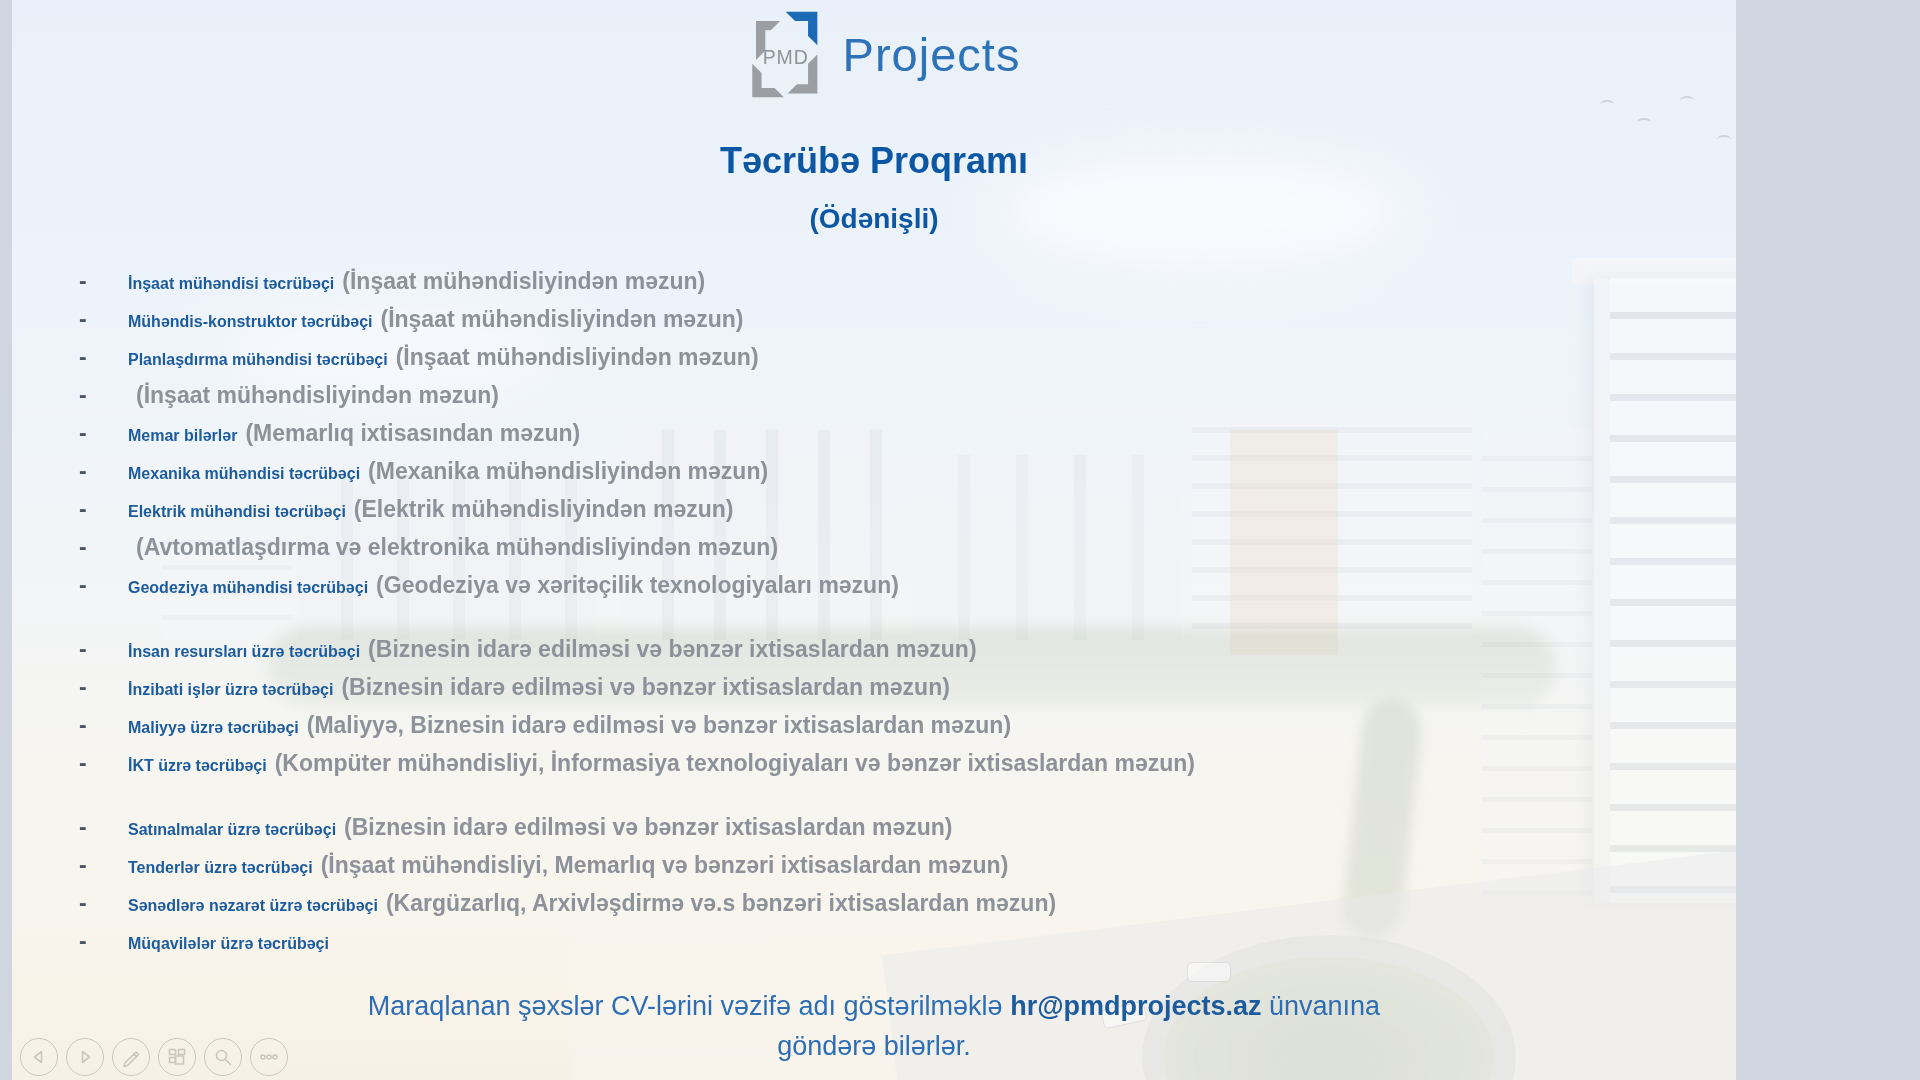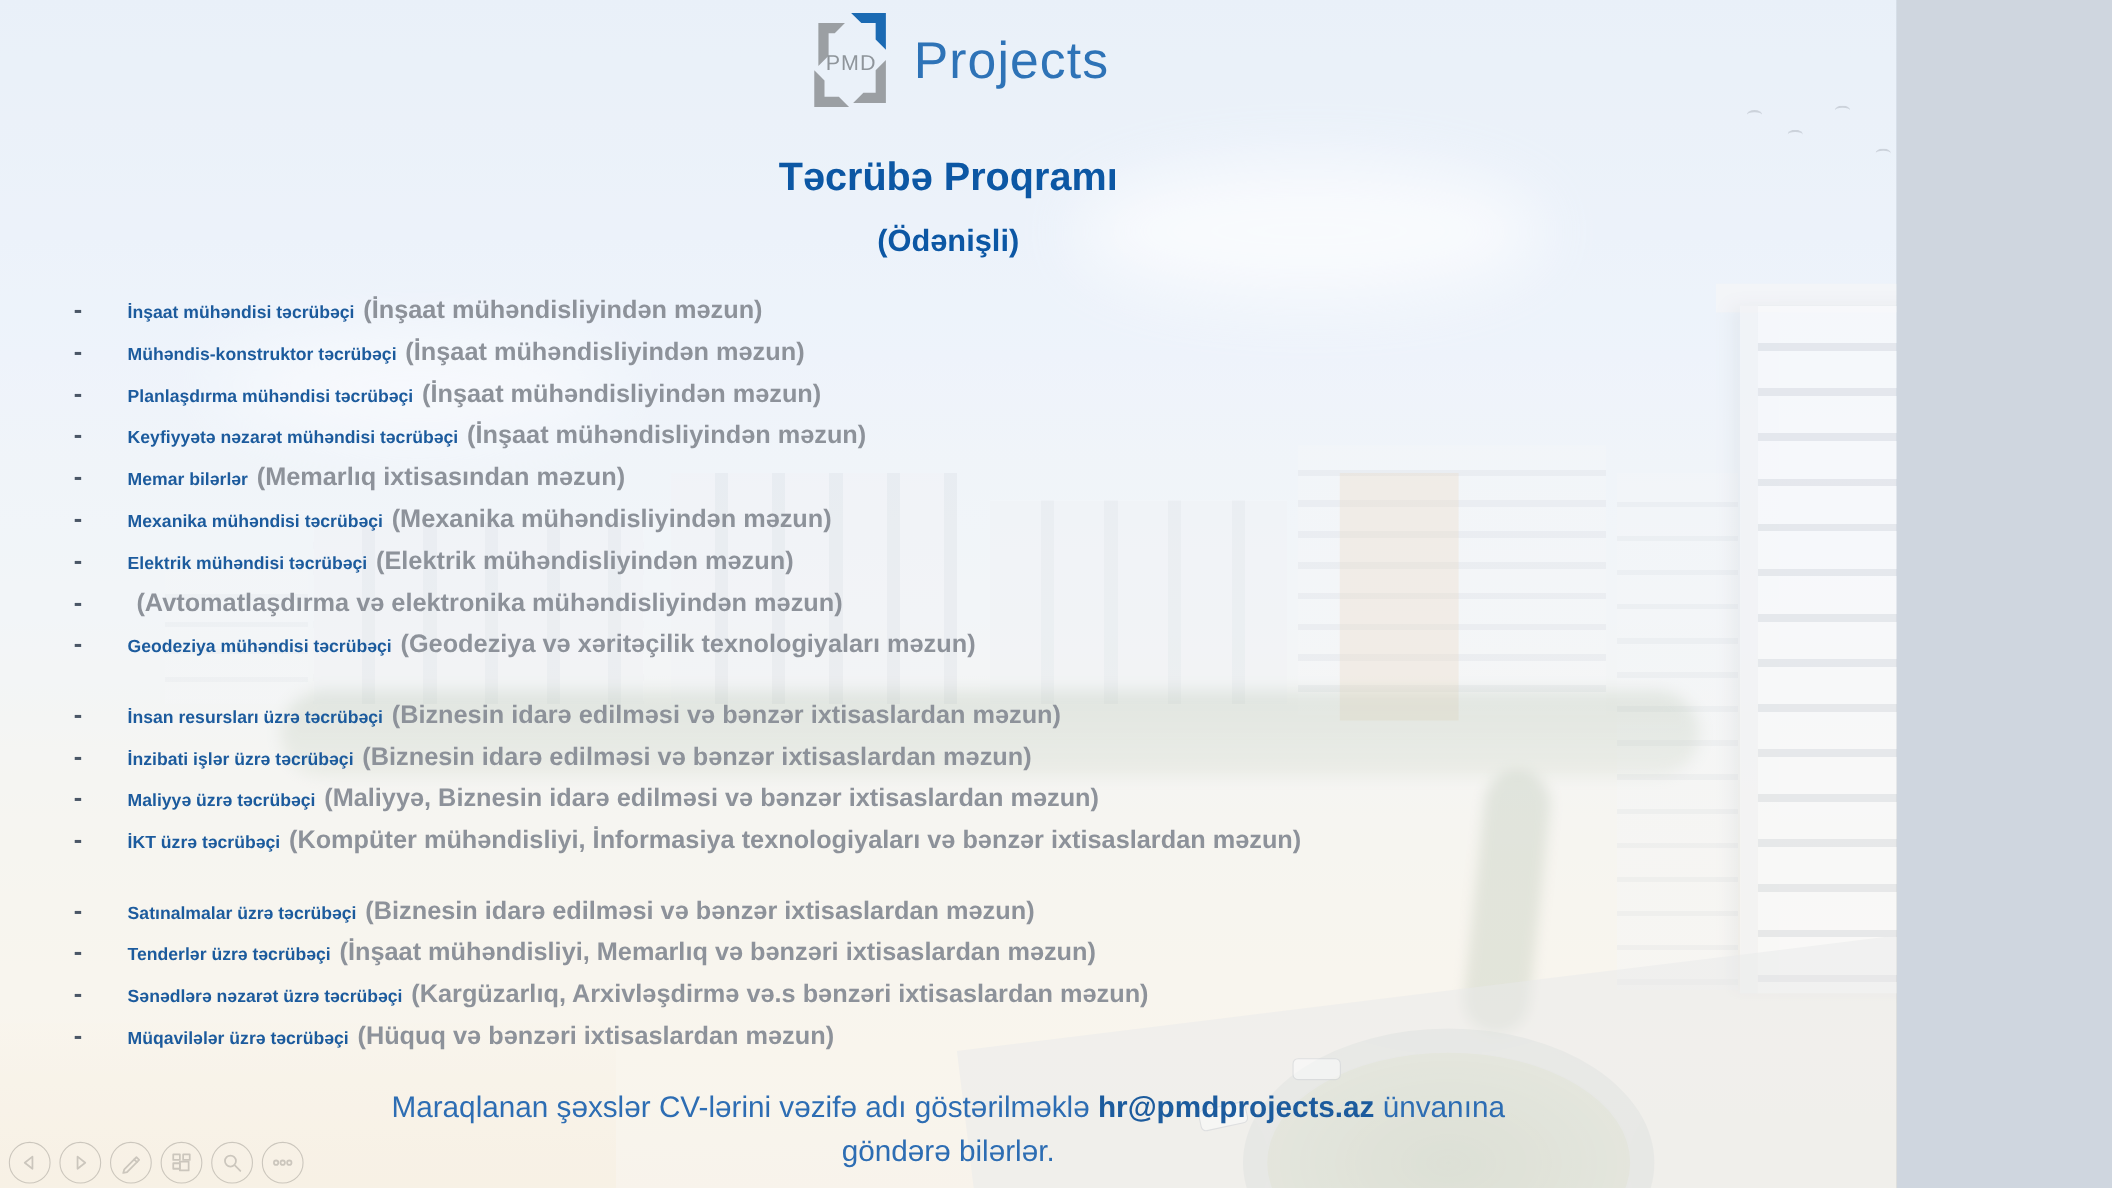--- a/index.html
+++ b/index.html
@@ -1,19 +1,20 @@
 <!DOCTYPE html>
 <html><head>
 <meta charset="utf-8">
 <style>
   html,body { margin:0; padding:0; background:#cfd6df; }
   .stage {
     position:relative; width:1724px; height:1080px; overflow:hidden;
     font-family:"Liberation Sans", sans-serif;
     background:linear-gradient(180deg,#d9e6f4 0%,#e2ecf7 30%,#eaeff2 52%,#f1eee3 72%,#f6efdf 88%,#f4ecdb 100%);
+    margin-left:12px;
   }
   
   .bg { position:absolute; inset:0; }
   .bg * { position:absolute; }
   .cloud { background:#ffffff; border-radius:50%; filter:blur(28px); opacity:.7; }
   .tower-main {
     left:1582px; top:278px; width:268px; height:625px; opacity:.62;
     background:repeating-linear-gradient(180deg,#f7f8f9 0 34px,#c3c9d0 34px 41px);
     border-left:16px solid #e9ebed; box-shadow:-8px 0 14px rgba(120,130,140,.25);
   }
@@ -131,21 +132,20 @@
             <span class="role">Mühəndis-konstruktor təcrübəçi</span>
             <span class="detail">(İnşaat mühəndisliyindən məzun)</span>
           </div>
           <div class="row">
             <span class="dash">-</span>
             <span class="role">Planlaşdırma mühəndisi təcrübəçi</span>
             <span class="detail">(İnşaat mühəndisliyindən məzun)</span>
           </div>
           <div class="row">
             <span class="dash">-</span>
-            <span class="role">Keyfiyyətə nəzarət mühəndisi təcrübəçi</span>
             <span class="detail">(İnşaat mühəndisliyindən məzun)</span>
           </div>
           <div class="row">
             <span class="dash">-</span>
             <span class="role">Memar bilərlər</span>
             <span class="detail">(Memarlıq ixtisasından məzun)</span>
           </div>
           <div class="row">
             <span class="dash">-</span>
             <span class="role">Mexanika mühəndisi təcrübəçi</span>
@@ -200,21 +200,20 @@
             <span class="detail">(İnşaat mühəndisliyi, Memarlıq və bənzəri ixtisaslardan məzun)</span>
           </div>
           <div class="row">
             <span class="dash">-</span>
             <span class="role">Sənədlərə nəzarət üzrə təcrübəçi</span>
             <span class="detail">(Kargüzarlıq, Arxivləşdirmə və.s bənzəri ixtisaslardan məzun)</span>
           </div>
           <div class="row">
             <span class="dash">-</span>
             <span class="role">Müqavilələr üzrə təcrübəçi</span>
-            <span class="detail">(Hüquq və bənzəri ixtisaslardan məzun)</span>
           </div>
         </div>
     </div>
 
     <div class="footer">
       <span>Maraqlanan şəxslər CV-lərini vəzifə adı göstərilməklə </span><span class="email">hr@pmdprojects.az</span><span> ünvanına</span><br>
       <span>göndərə bilərlər.</span>
     </div>
   </div>
 

